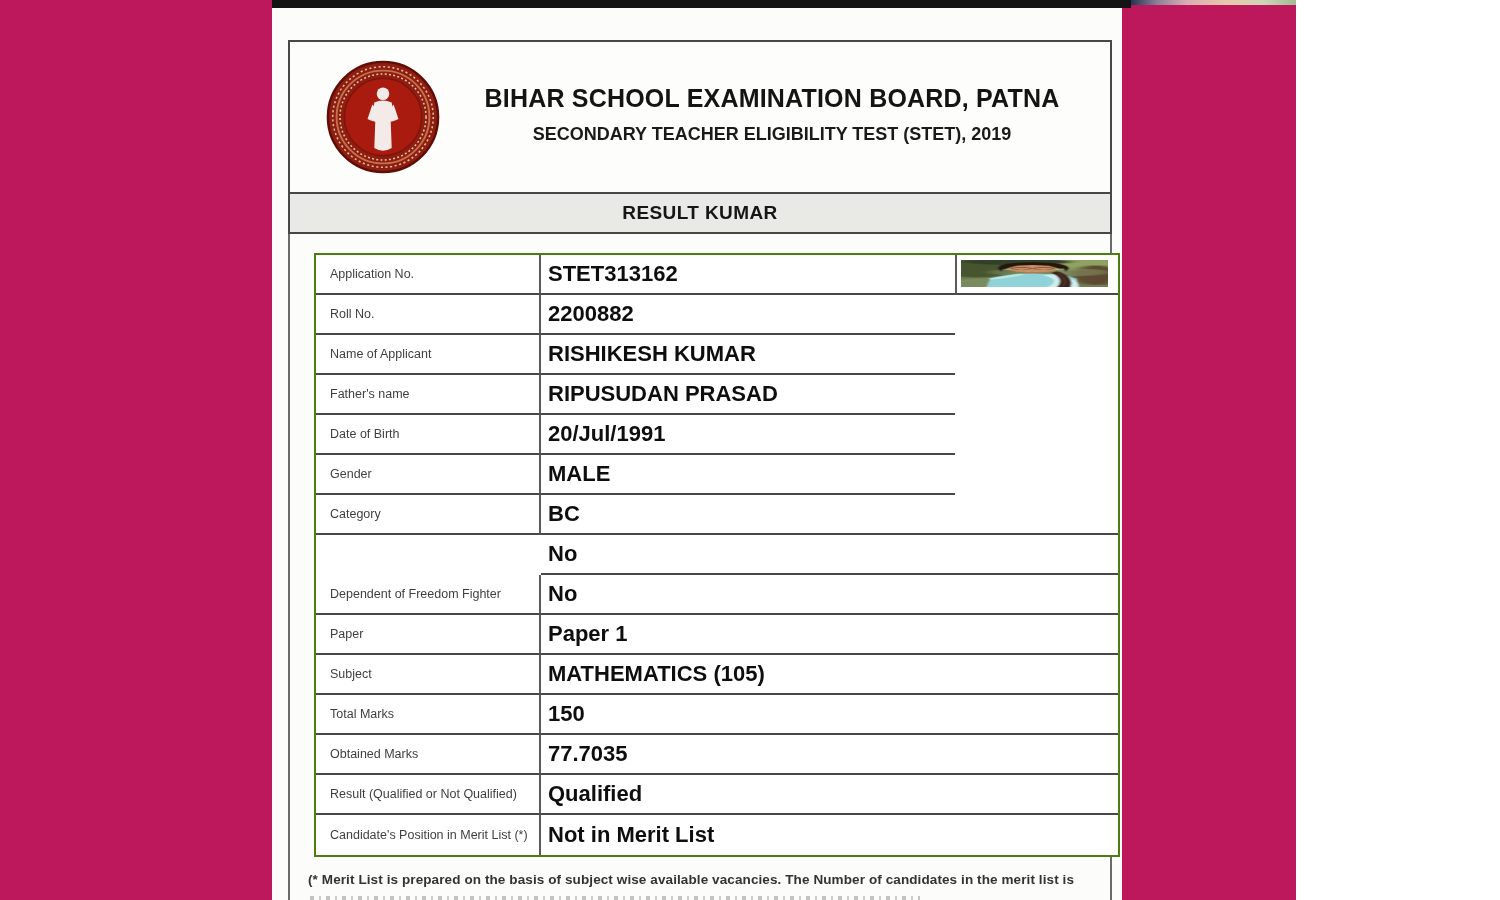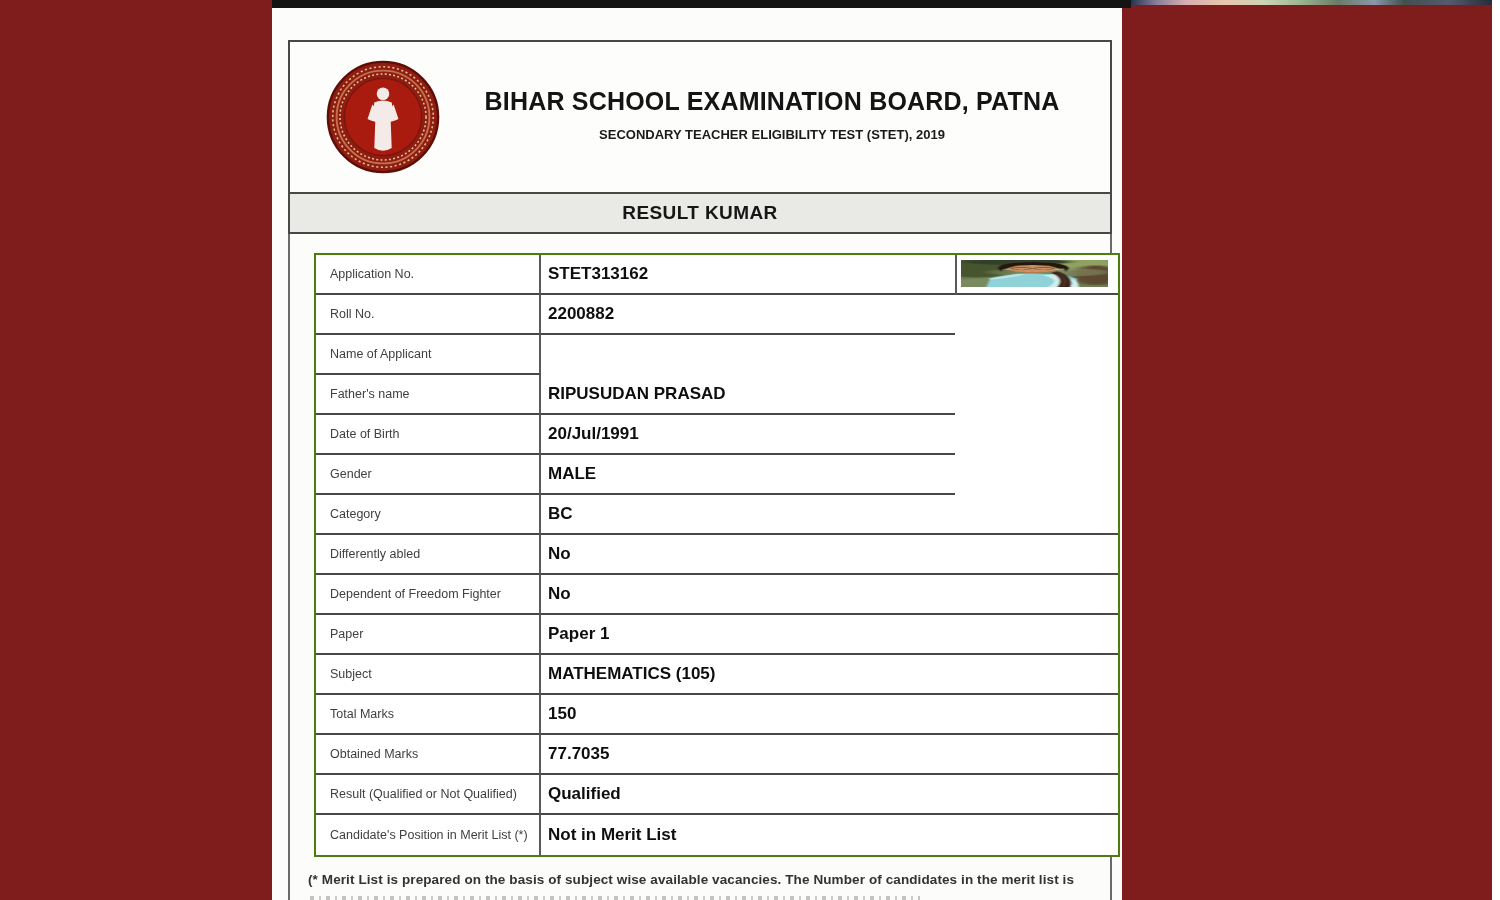--- a/index.html
+++ b/index.html
@@ -1,19 +1,19 @@
 <!DOCTYPE html>
 <html><head>
 <meta charset="utf-8">
 <style>
   * { margin:0; padding:0; box-sizing:border-box; }
   html,body { width:1500px; height:900px; overflow:hidden; }
   .page {
-    position:relative; width:1492px; height:900px;
-    background:#7f1d1d; overflow:hidden;
+    position:relative; width:1296px; height:900px;
+    background:#be185d; overflow:hidden;
     font-family:"Liberation Sans", sans-serif;
   }
   
   .backdrop-strip {
     position:absolute; left:1131px; top:0; width:369px; height:5px;
     background:linear-gradient(90deg,#253451 0%,#8a8098 7%,#d9aeb2 15%,
       #e8c8ac 26%,#cdd4b8 36%,#9ab88f 46%,#6a7a68 56%,#8899aa 66%,
       #42504e 74%,#555a6e 86%,#1f2430 100%);
   }
   
@@ -36,41 +36,41 @@
     border:2px solid #474747; background:#fdfdfc;
   }
   .header-top { display:flex; align-items:center; height:150px; }
   .logo-wrap { flex:0 0 auto; margin-left:34px; width:118px; height:116px; }
   .logo-wrap svg { width:100%; height:100%; }
   .title-block { flex:1; text-align:center; padding:0 14px 6px 6px; }
   .board-name {
     font-size:25px; font-weight:bold; color:#141414; letter-spacing:.2px;
   }
   .exam-name {
-    margin-top:11px; font-size:13px; font-weight:bold; color:#1a1a1a;
+    margin-top:11px; font-size:18px; font-weight:bold; color:#1a1a1a;
   }
   .sheet-bar {
     height:40px; background:#e9e9e6; border-top:2px solid #474747;
     display:flex; align-items:center; justify-content:center;
   }
   .sheet-title { font-size:19px; font-weight:bold; color:#161616; letter-spacing:.4px; }
 
   
   .rtable {
     position:absolute; left:42px; top:253px; width:806px;
     display:grid; grid-template-columns:225px 1fr 163px;
     border:2px solid #4d7c0f; background:#fff;
   }
   .cell { height:40px; display:flex; align-items:center; border-bottom:2px solid #484848; }
   .cell.lastrow { border-bottom:none; }
   .lbl {
     grid-column:1; border-right:2px solid #5a5a5a; padding-left:14px; padding-right:4px;
     font-size:12.5px; color:#3f3f3f; font-weight:400;
   }
-  .val { padding-left:7px; font-size:17px; font-weight:bold; color:#0e0e0e; }
+  .val { padding-left:7px; font-size:22px; font-weight:bold; color:#0e0e0e; }
   .val.narrow { grid-column:2; }
   .val.wide { grid-column:2 / 4; }
   .photo-cell {
     grid-column:3; grid-row:1 / 7; border-left:2px solid #5a5a5a;
     border-bottom:2px solid #484848; padding:5px 10px 6px 4px; background:#fff;
   }
   .photo-cell svg { width:100%; height:100%; display:block; }
 
   
   .footer-note {
@@ -166,29 +166,29 @@
             <path d="M98 110 Q110 160 104 225" stroke="#56362a" stroke-width="3" fill="none" opacity="0.7"></path>
           </g>
         </svg>
       </div>
 
       <div class="cell lbl" style="grid-row:1">Application No.</div>
       <div class="cell val narrow" style="grid-row:1">STET313162</div>
       <div class="cell lbl" style="grid-row:2">Roll No.</div>
       <div class="cell val narrow" style="grid-row:2">2200882</div>
       <div class="cell lbl" style="grid-row:3">Name of Applicant</div>
+      <div class="cell val narrow" style="grid-row:3">RISHIKESH KUMAR</div>
       <div class="cell lbl" style="grid-row:4">Father's name</div>
       <div class="cell val narrow" style="grid-row:4">RIPUSUDAN PRASAD</div>
       <div class="cell lbl" style="grid-row:5">Date of Birth</div>
       <div class="cell val narrow" style="grid-row:5">20/Jul/1991</div>
       <div class="cell lbl" style="grid-row:6">Gender</div>
       <div class="cell val narrow" style="grid-row:6">MALE</div>
       <div class="cell lbl" style="grid-row:7">Category</div>
       <div class="cell val wide" style="grid-row:7">BC</div>
-      <div class="cell lbl" style="grid-row:8">Differently abled</div>
       <div class="cell val wide" style="grid-row:8">No</div>
       <div class="cell lbl" style="grid-row:9">Dependent of Freedom Fighter</div>
       <div class="cell val wide" style="grid-row:9">No</div>
       <div class="cell lbl" style="grid-row:10">Paper</div>
       <div class="cell val wide" style="grid-row:10">Paper 1</div>
       <div class="cell lbl" style="grid-row:11">Subject</div>
       <div class="cell val wide" style="grid-row:11">MATHEMATICS (105)</div>
       <div class="cell lbl" style="grid-row:12">Total Marks</div>
       <div class="cell val wide" style="grid-row:12">150</div>
       <div class="cell lbl" style="grid-row:13">Obtained Marks</div>

